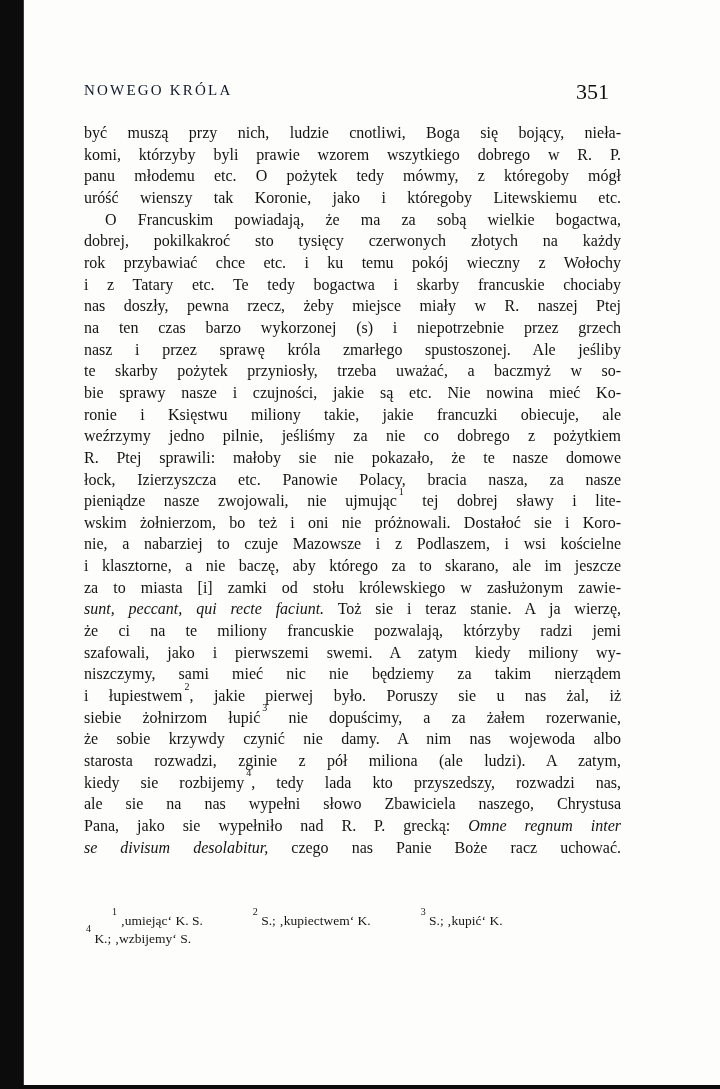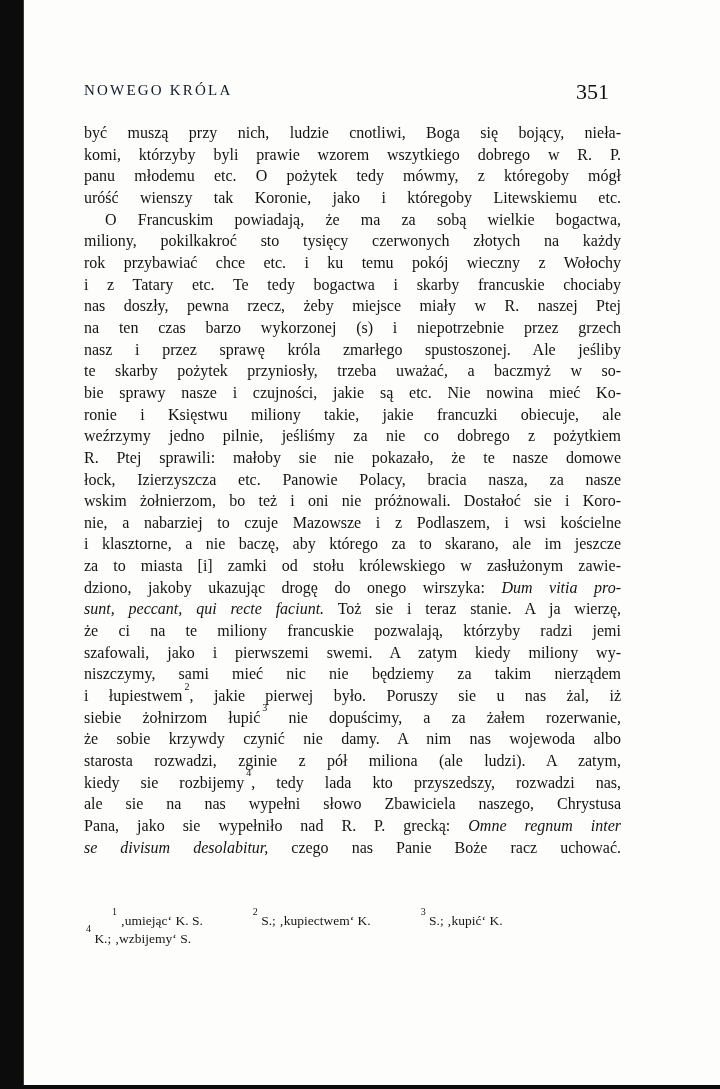--- a/index.html
+++ b/index.html
@@ -80,37 +80,37 @@
   <div class="running-title">NOWEGO KRÓLA</div>
   <div class="page-number">351</div>
 </div>
 
 <div class="page-body">
     <div class="line"><span>być muszą przy nich, ludzie cnotliwi, Boga się bojący, nieła-</span></div>
     <div class="line"><span>komi, którzyby byli prawie wzorem wszytkiego dobrego w R. P.</span></div>
     <div class="line"><span>panu młodemu etc. O pożytek tedy mówmy, z któregoby mógł</span></div>
     <div class="line"><span>uróść wienszy tak Koronie, jako i któregoby Litewskiemu etc.</span></div>
     <div class="line indent"><span>O Francuskim powiadają, że ma za sobą wielkie bogactwa,</span></div>
-    <div class="line"><span>miliony, pokilkakroć sto tysięcy czerwonych złotych na każdy</span></div>
+    <div class="line"><span>dobrej, pokilkakroć sto tysięcy czerwonych złotych na każdy</span></div>
     <div class="line"><span>rok przybawiać chce etc. i ku temu pokój wieczny z Wołochy</span></div>
     <div class="line"><span>i z Tatary etc. Te tedy bogactwa i skarby francuskie chociaby</span></div>
     <div class="line"><span>nas doszły, pewna rzecz, żeby miejsce miały w R. naszej Ptej</span></div>
     <div class="line"><span>na ten czas barzo wykorzonej (s) i niepotrzebnie przez grzech</span></div>
     <div class="line"><span>nasz i przez sprawę króla zmarłego spustoszonej. Ale jeśliby</span></div>
     <div class="line"><span>te skarby pożytek przyniosły, trzeba uważać, a baczmyż w so-</span></div>
     <div class="line"><span>bie sprawy nasze i czujności, jakie są etc. Nie nowina mieć Ko-</span></div>
     <div class="line"><span>ronie i Księstwu miliony takie, jakie francuzki obiecuje, ale</span></div>
     <div class="line"><span>weźrzymy jedno pilnie, jeśliśmy za nie co dobrego z pożytkiem</span></div>
     <div class="line"><span>R. Ptej sprawili: małoby sie nie pokazało, że te nasze domowe</span></div>
     <div class="line"><span>łock, Izierzyszcza etc. Panowie Polacy, bracia nasza, za nasze</span></div>
+    <div class="line"><span>pieniądze nasze zwojowali, nie ujmując</span><sup>1</sup><span> tej dobrej sławy i lite-</span></div>
     <div class="line"><span>wskim żołnierzom, bo też i oni nie próżnowali. Dostałoć sie i Koro-</span></div>
     <div class="line"><span>nie, a nabarziej to czuje Mazowsze i z Podlaszem, i wsi kościelne</span></div>
     <div class="line"><span>i klasztorne, a nie baczę, aby którego za to skarano, ale im jeszcze</span></div>
     <div class="line"><span>za to miasta [i] zamki od stołu królewskiego w zasłużonym zawie-</span></div>
-    <div class="line"><span>dziono, jakoby ukazując drogę do onego wirszyka: </span><i>Dum vitia pro-</i></div>
     <div class="line"><i>sunt, peccant, qui recte faciunt.</i><span> Toż sie i teraz stanie. A ja wierzę,</span></div>
     <div class="line"><span>że ci na te miliony francuskie pozwalają, którzyby radzi jemi</span></div>
     <div class="line"><span>szafowali, jako i pierwszemi swemi. A zatym kiedy miliony wy-</span></div>
     <div class="line"><span>niszczymy, sami mieć nic nie będziemy za takim nierządem</span></div>
     <div class="line"><span>i łupiestwem</span><sup>2</sup><span>, jakie pierwej było. Poruszy sie u nas żal, iż</span></div>
     <div class="line"><span>siebie żołnirzom łupić</span><sup>3</sup><span> nie dopuścimy, a za żałem rozerwanie,</span></div>
     <div class="line"><span>że sobie krzywdy czynić nie damy. A nim nas wojewoda albo</span></div>
     <div class="line"><span>starosta rozwadzi, zginie z pół miliona (ale ludzi). A zatym,</span></div>
     <div class="line"><span>kiedy sie rozbijemy</span><sup>4</sup><span>, tedy lada kto przyszedszy, rozwadzi nas,</span></div>
     <div class="line"><span>ale sie na nas wypełni słowo Zbawiciela naszego, Chrystusa</span></div>

